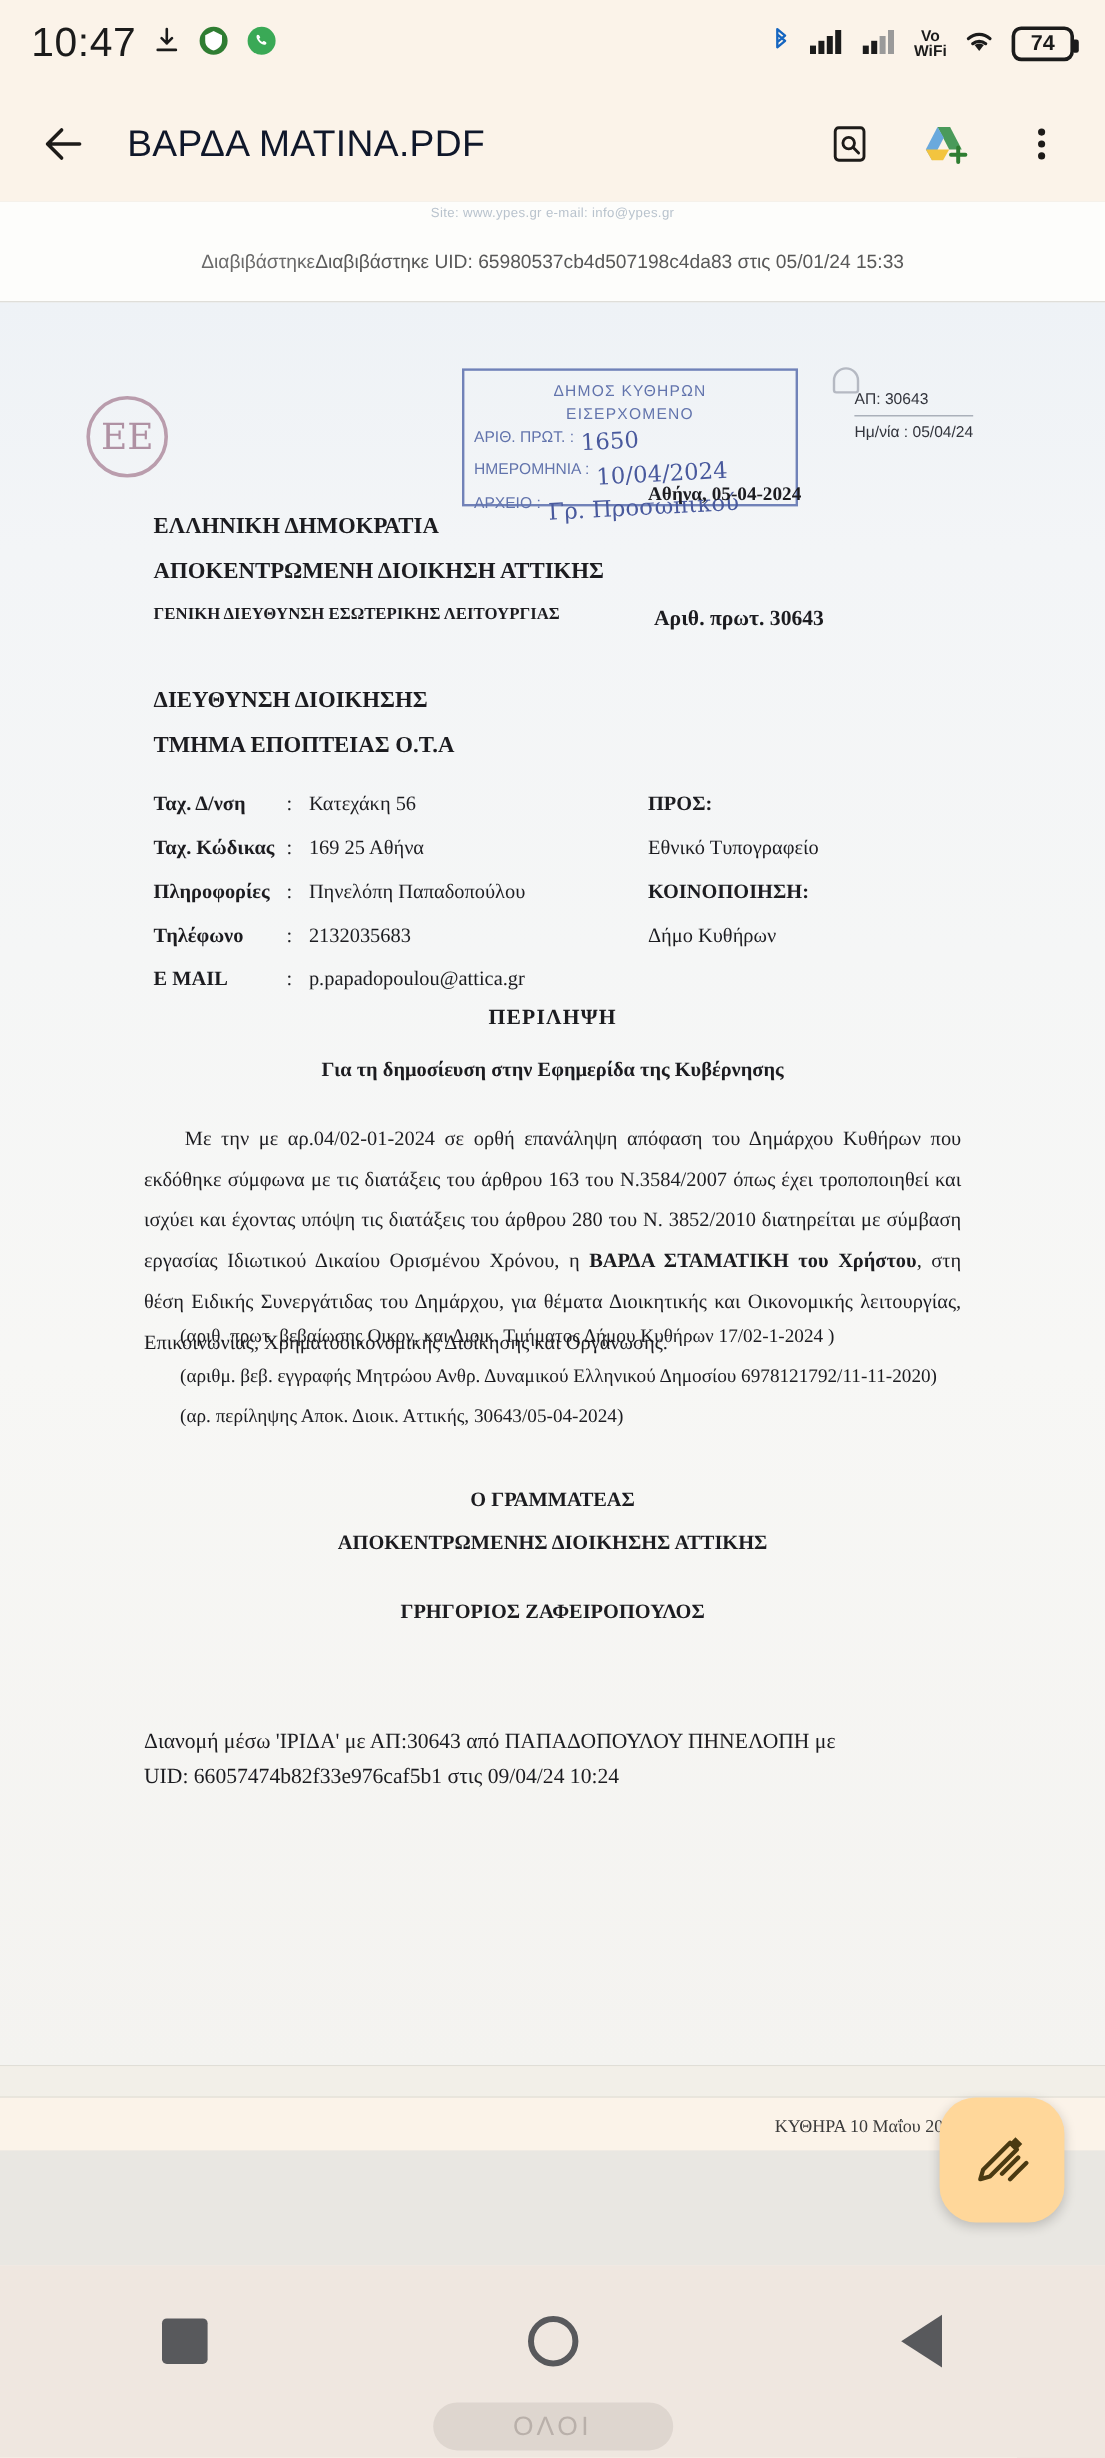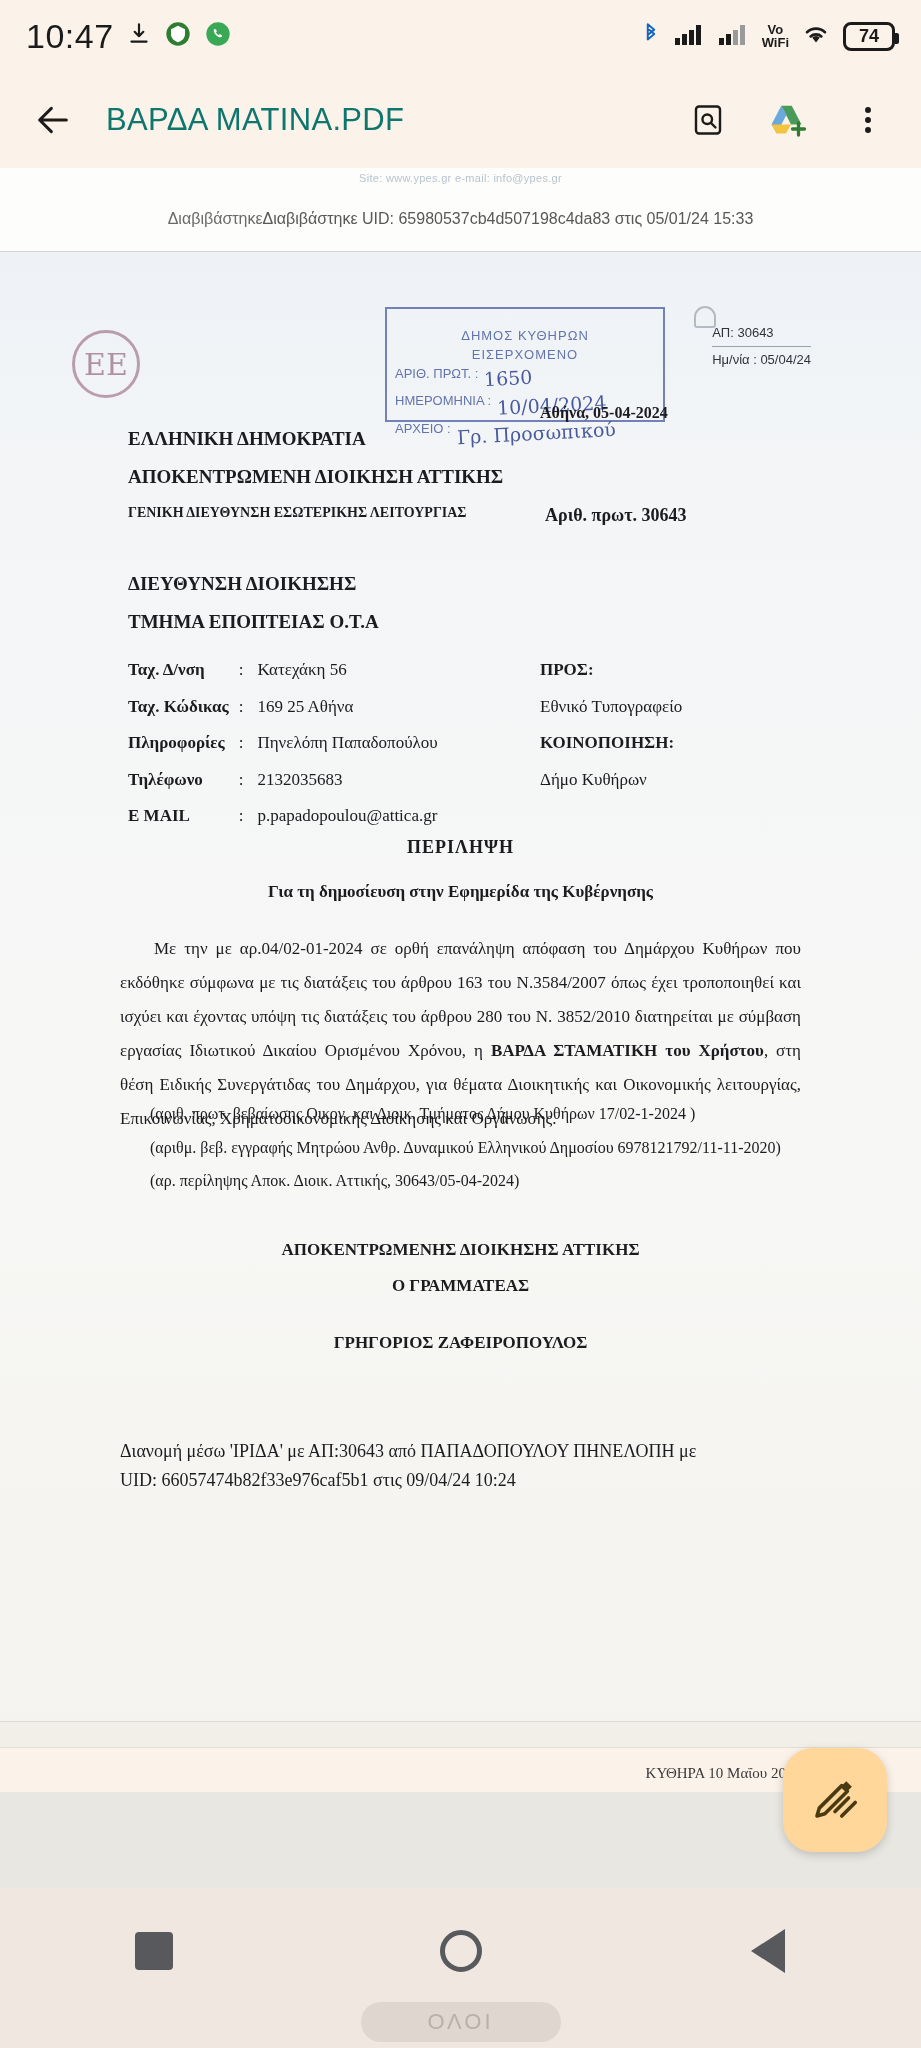--- a/index.html
+++ b/index.html
@@ -32,21 +32,21 @@
     width: 4px; height: 11px; background: #1b1b1b; border-radius: 0 2px 2px 0;
   }
   .volte { font-size: 13px; line-height: 1; text-align: center; font-weight: 700; }
 
   
   .appbar {
     height: 96px; display: flex; align-items: center; gap: 26px;
     padding: 0 26px; background: #fbf3e9;
   }
   .appbar .title {
-    flex: 1; font-size: 31px; color: #0f766e; letter-spacing: .3px;
+    flex: 1; font-size: 31px; color: #0f172a; letter-spacing: .3px;
     white-space: nowrap; overflow: hidden; text-overflow: ellipsis;
   }
   .appbar .act { width: 54px; height: 54px; display: flex; align-items: center; justify-content: center; }
 
   
   .viewer {
     position: absolute; top: 168px; left: 0; right: 0; bottom: 160px;
     background: #e9e7e2; overflow: hidden;
   }
   .page-top {
@@ -71,21 +71,21 @@
     border-bottom: 1px solid #dedbd4;
   }
   .seal {
     position: absolute; left: 72px; top: 78px; width: 68px; height: 68px;
     border-radius: 50%; border: 3px solid #9d6f86; opacity: .65;
     display: flex; align-items: center; justify-content: center;
     color: #8d5d77; font-size: 30px; font-family: "DejaVu Serif", serif;
   }
   .stamp {
     position: absolute; left: 385px; top: 55px; width: 280px; height: 115px;
-    border: 2px solid #5b6fae; color: #4a5ea0; padding: 18px 8px;
+    border: 2px solid #5b6fae; color: #4a5ea0; padding: 8px 8px;
     font-size: 13px; line-height: 1.45; opacity: .85; font-family: "Liberation Sans", sans-serif;
   }
   .stamp .c { text-align: center; letter-spacing: 1px; }
   .stamp .row { display: flex; gap: 6px; }
   .stamp .hand {
     color: #2c3f8e; font-family: "DejaVu Serif", serif; font-size: 19px;
     transform: rotate(-3deg); display: inline-block;
   }
   .ap-right {
     position: absolute; right: 110px; top: 52px; font-size: 13px; color: #32343c;
@@ -351,22 +351,22 @@
         </p>
       </div>
 
       <div class="refs">
         <div>(αριθ. πρωτ. βεβαίωσης Οικον. και Διοικ. Τμήματος Δήμου Κυθήρων 17/02-1-2024 )</div>
         <div>(αριθμ. βεβ. εγγραφής Μητρώου Ανθρ. Δυναμικού Ελληνικού Δημοσίου  6978121792/11-11-2020)</div>
         <div>(αρ. περίληψης  Αποκ. Διοικ. Αττικής, 30643/05-04-2024)</div>
       </div>
 
       <div class="sign">
+        <div>Ο ΓΡΑΜΜΑΤΕΑΣ</div>
         <div>ΑΠΟΚΕΝΤΡΩΜΕΝΗΣ ΔΙΟΙΚΗΣΗΣ ΑΤΤΙΚΗΣ</div>
-        <div>Ο ΓΡΑΜΜΑΤΕΑΣ</div>
         <div class="name">ΓΡΗΓΟΡΙΟΣ ΖΑΦΕΙΡΟΠΟΥΛΟΣ</div>
       </div>
 
       <div class="footer-uid">
         <div>Διανομή μέσω 'ΙΡΙΔΑ' με ΑΠ:30643 από ΠΑΠΑΔΟΠΟΥΛΟΥ ΠΗΝΕΛΟΠΗ με</div>
         <div>UID: 66057474b82f33e976caf5b1 στις 09/04/24 10:24</div>
       </div>
     </div>
 
     <div class="page-bottom">

